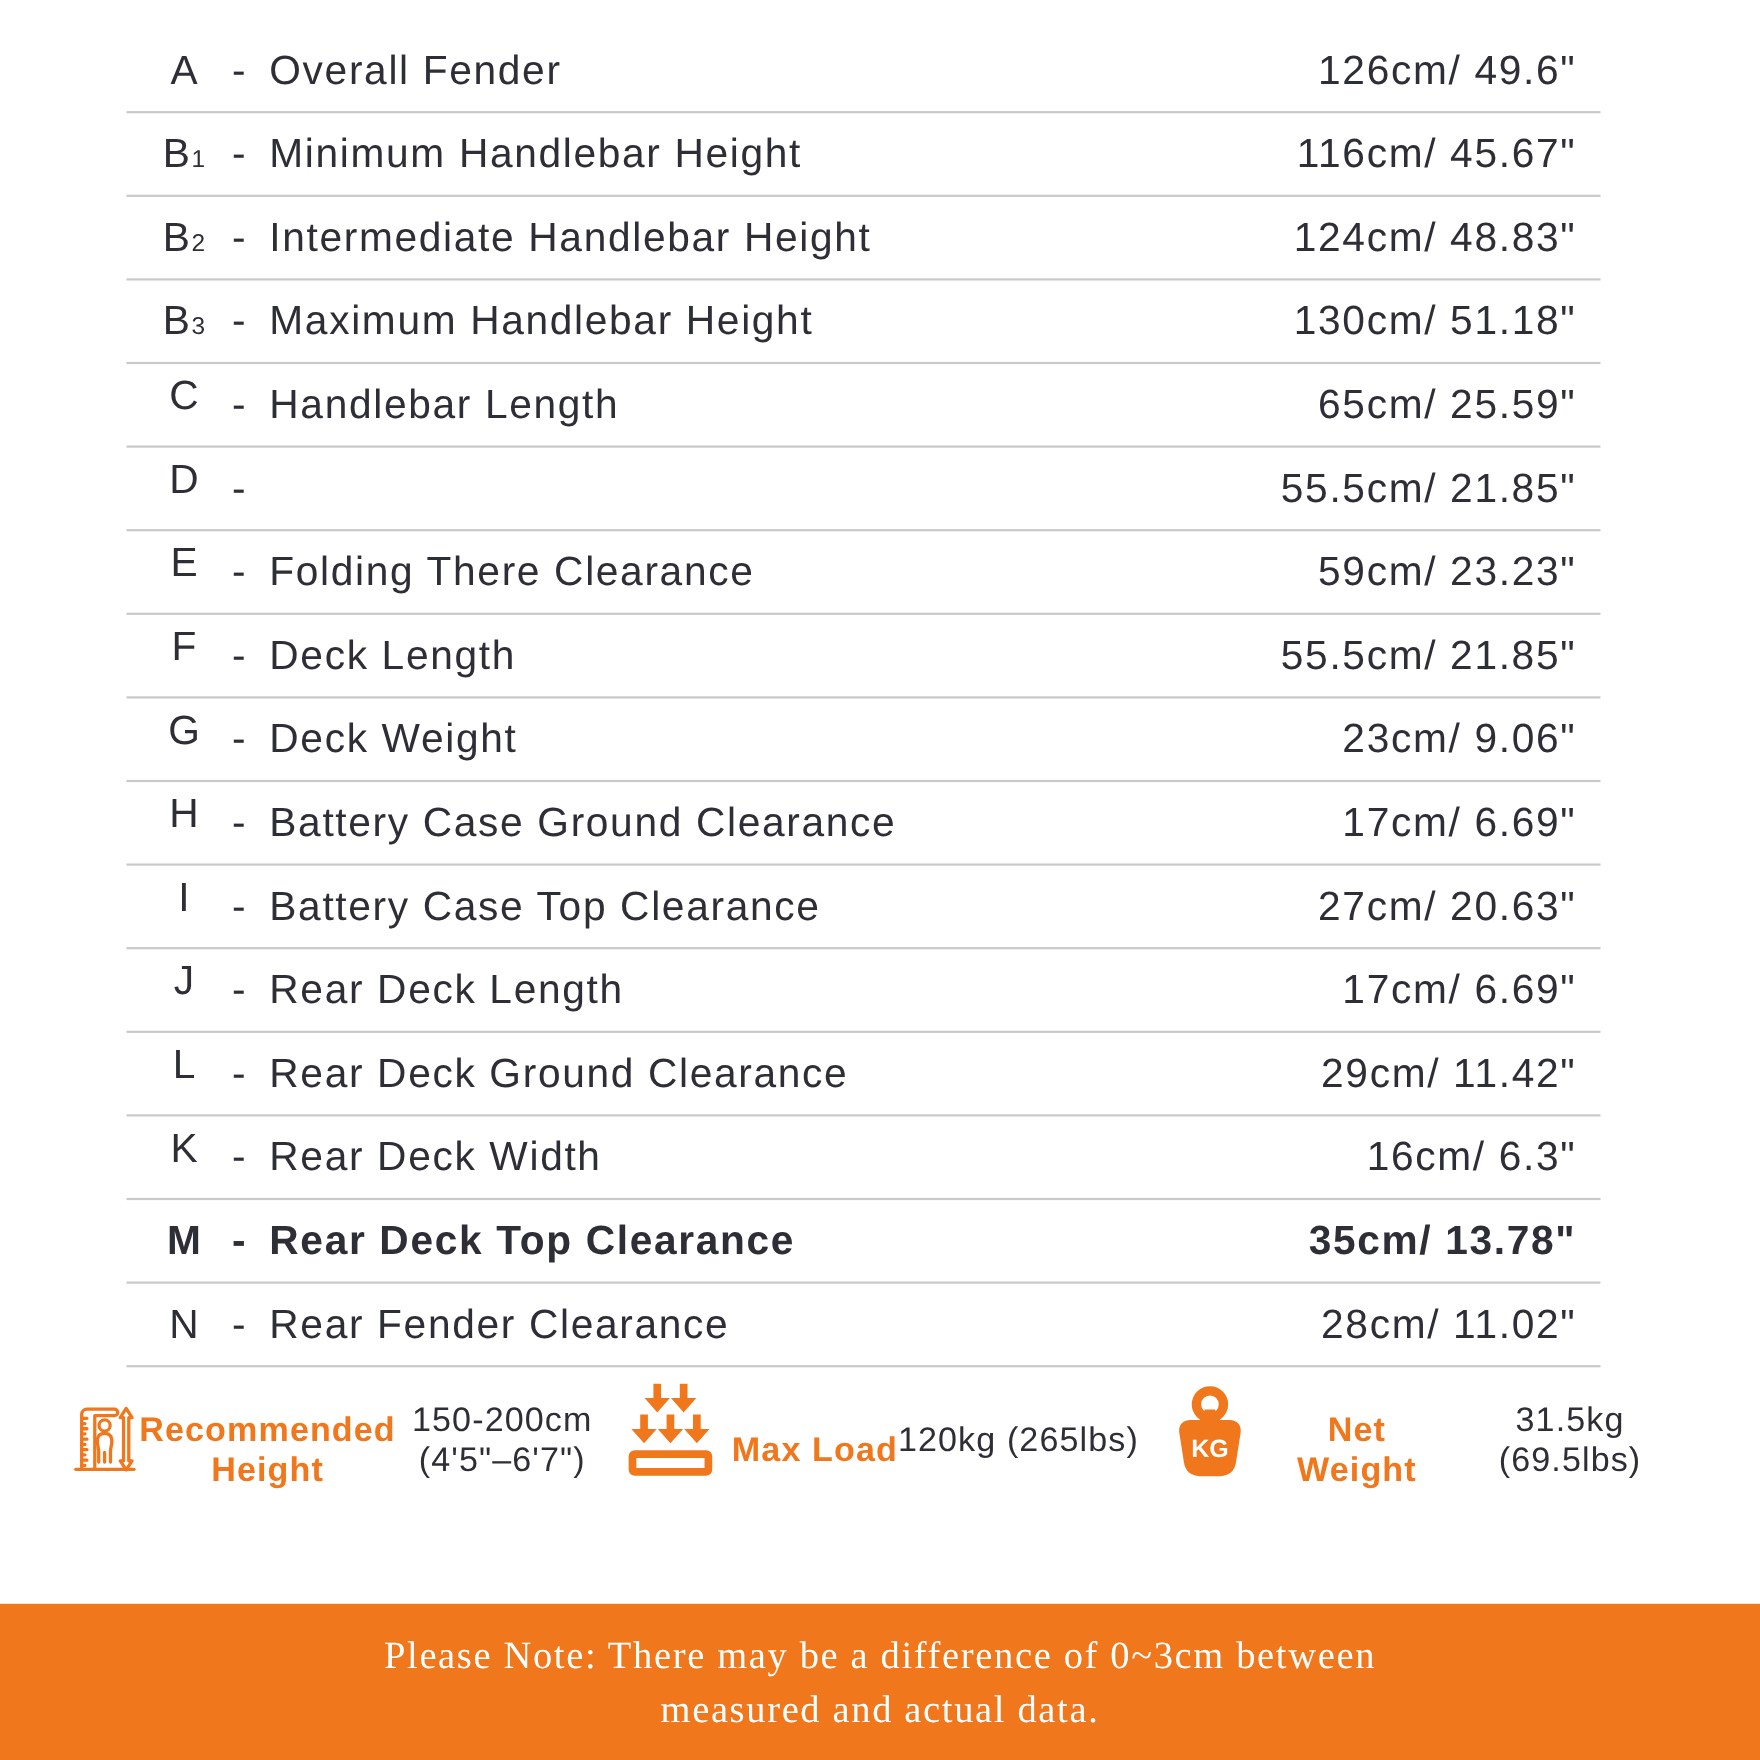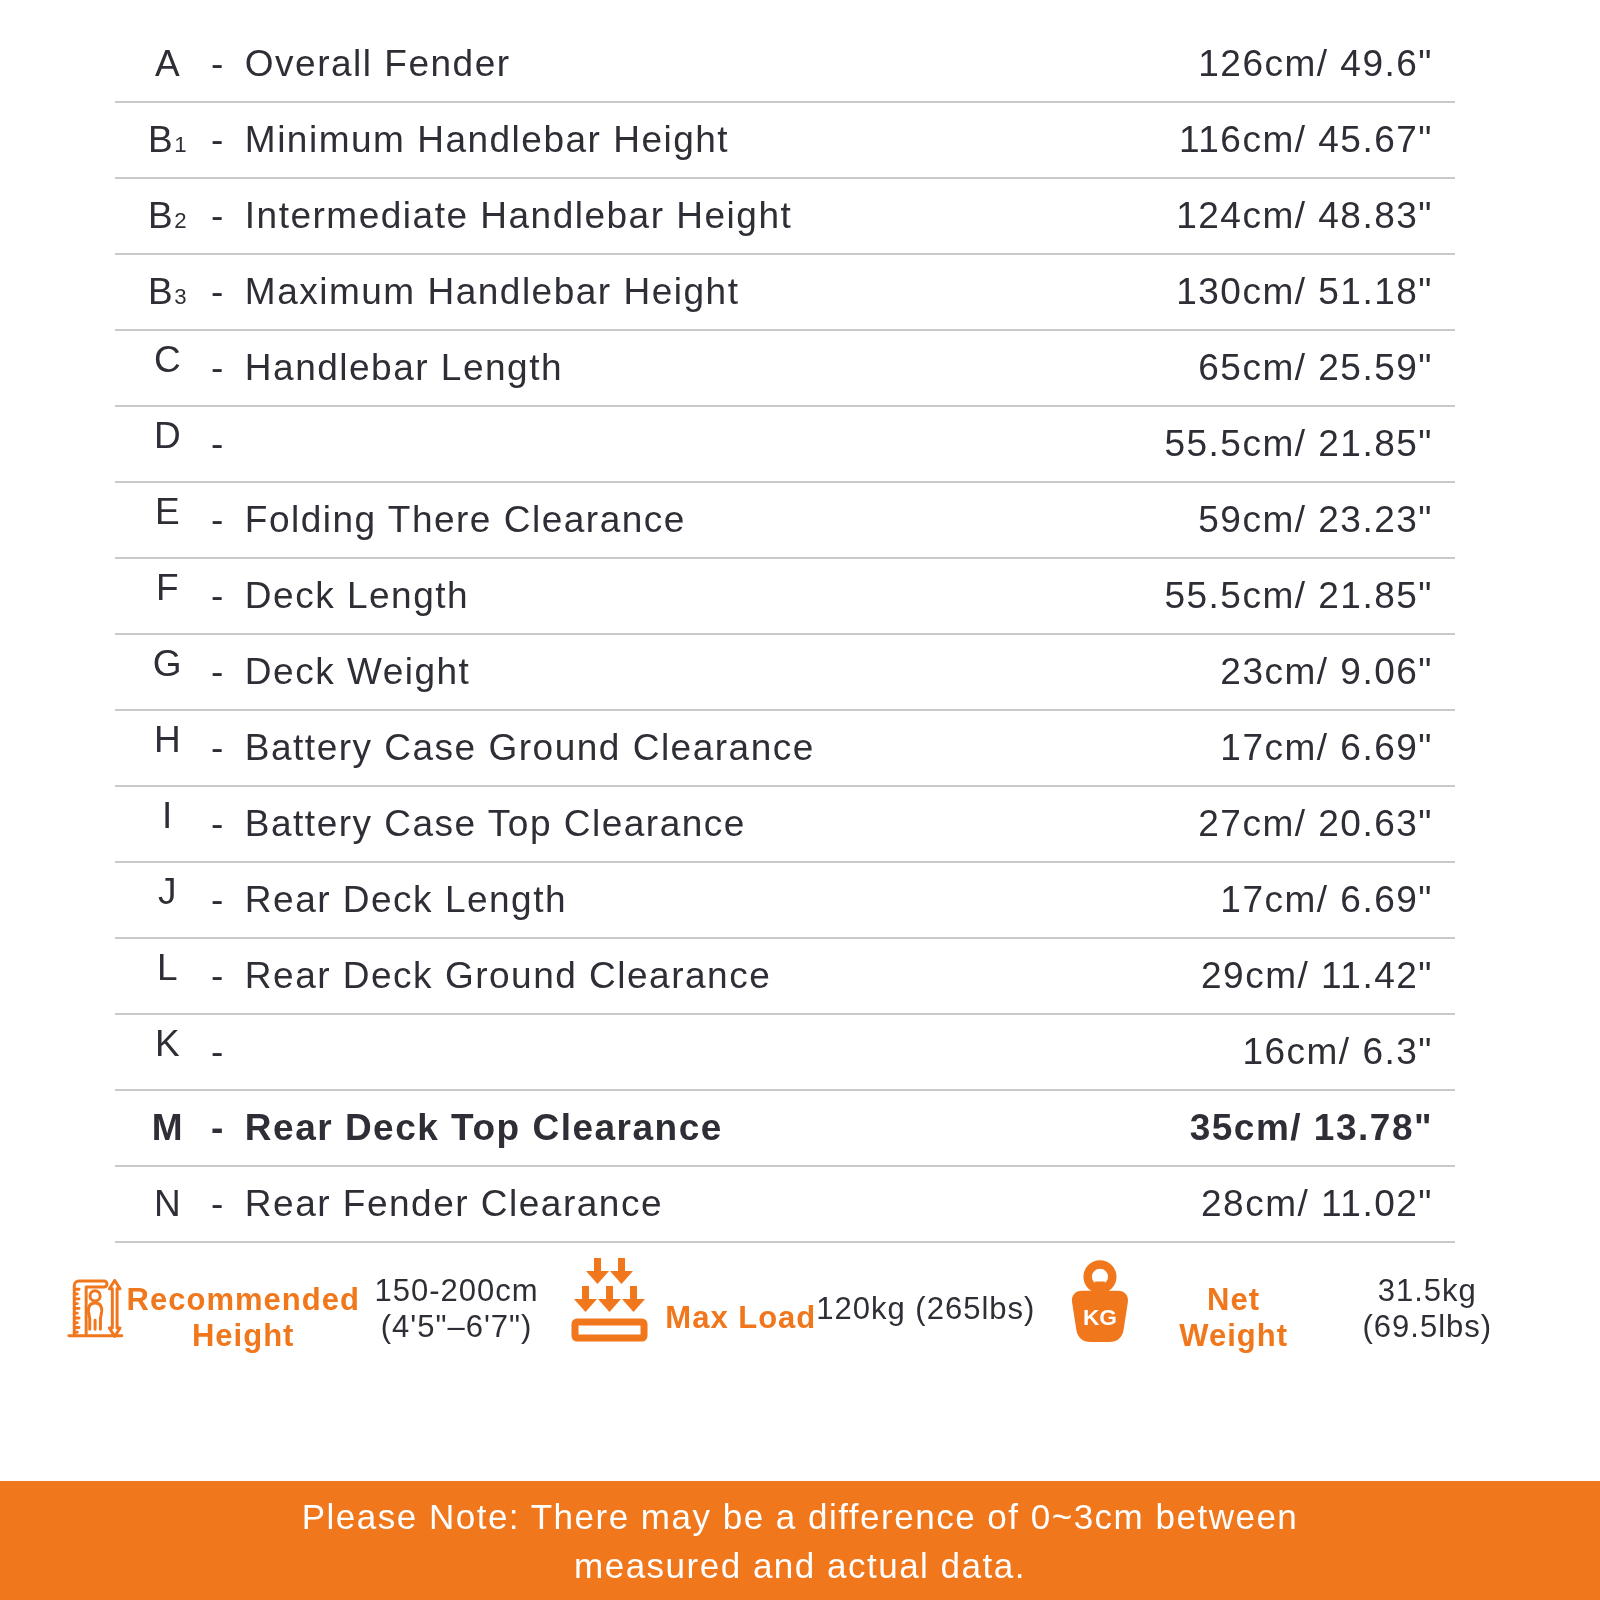--- a/index.html
+++ b/index.html
@@ -65,31 +65,32 @@
   .stat-value{
     margin-top:6px;
     font-size:31px;
     letter-spacing:1px;
   }
 
   
   .note-banner{
     position:absolute;
     left:0;right:0;bottom:0;
-    height:119px;
+    height:142px;
     background:var(--accent);
     display:flex;
     flex-direction:column;
     align-items:center;
     justify-content:center;
     color:#FFFFFF;
     font-size:35px;
     letter-spacing:1.5px;
     line-height:49px;
     font-weight:500;
+    font-family:Liberation Serif, serif;
   }
 </style>
 </head>
 <body>
 
 <div class="spec-table">
   <div class="row">
     <span class="letter">
         <span>A</span>
         <span class="sub"></span>
@@ -204,20 +205,21 @@
     <span class="dash">-</span>
     <span class="label">Rear Deck Ground Clearance</span>
     <span class="value">29cm/ 11.42"</span>
   </div>
   <div class="row">
     <span class="letter">
         <span>K</span>
         <span class="sub"></span>
       </span>
     <span class="dash">-</span>
+    <span class="label">Rear Deck Width</span>
     <span class="value">16cm/ 6.3"</span>
   </div>
   <div class="row">
     <span class="letter">
         <span>M</span>
         <span class="sub"></span>
       </span>
     <span class="dash">-</span>
     <span class="label">Rear Deck Top Clearance</span>
     <span class="value">35cm/ 13.78"</span>

